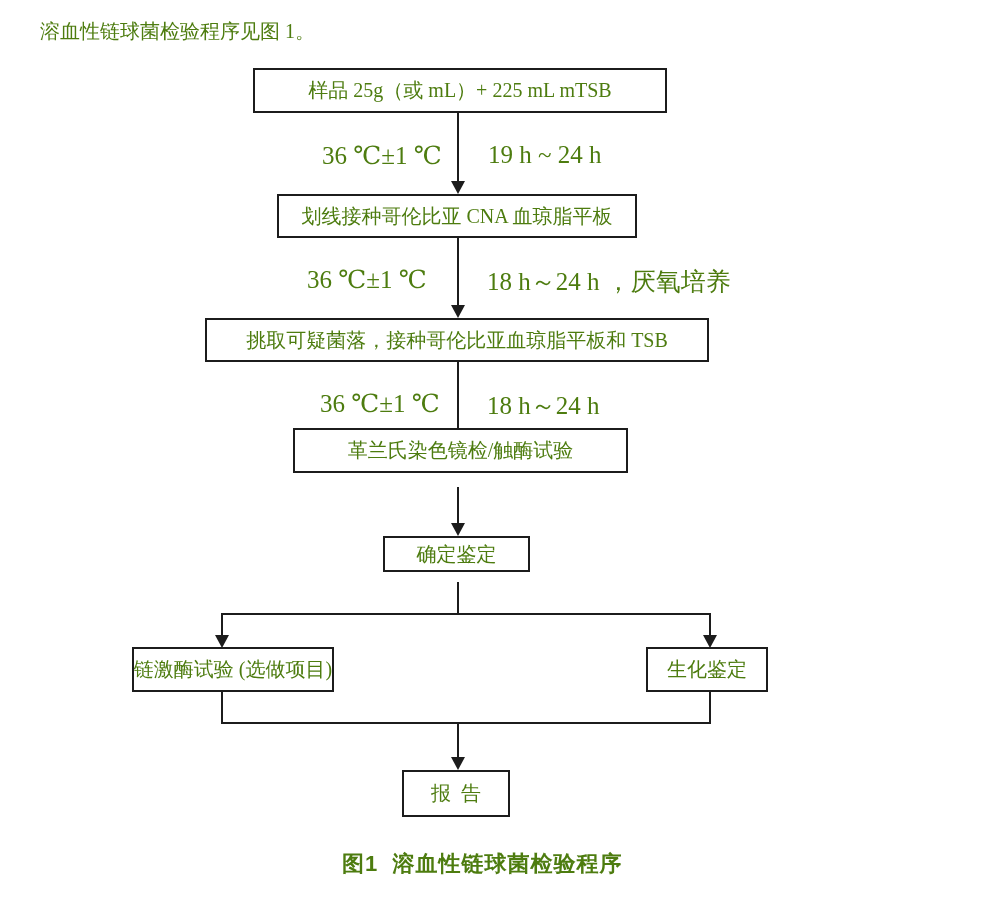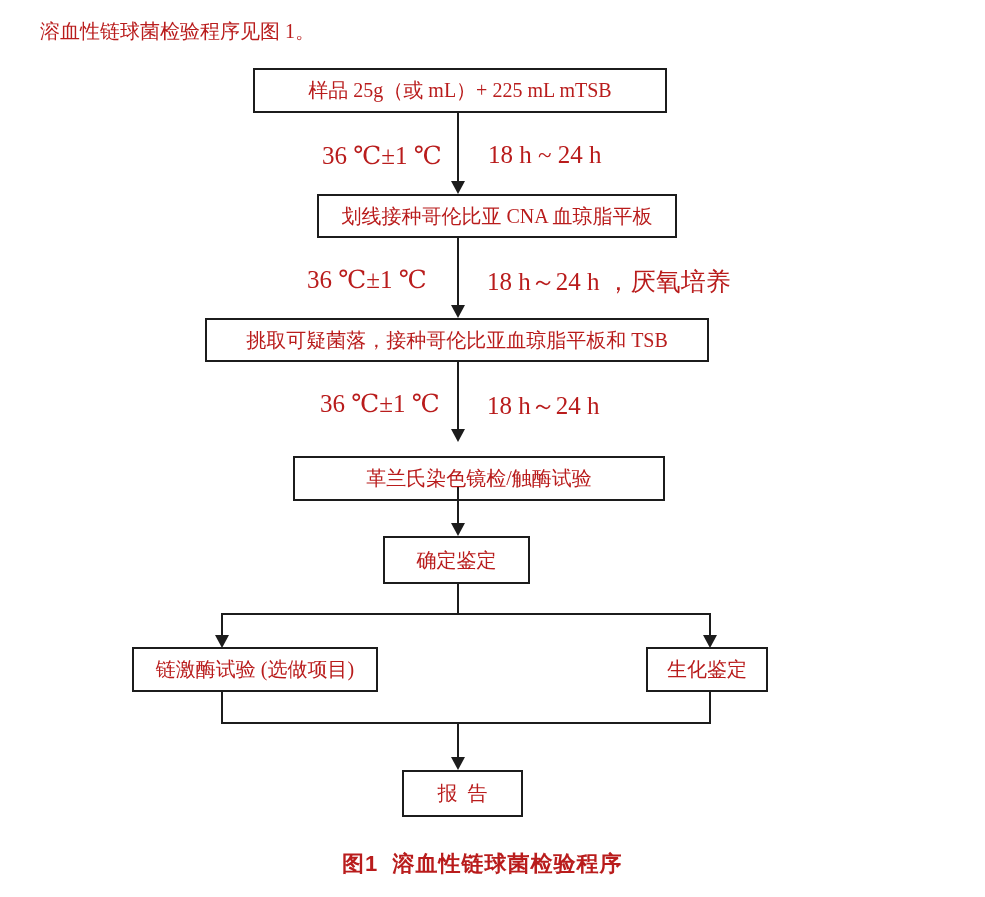--- a/index.html
+++ b/index.html
@@ -2,21 +2,21 @@
 <html><head>
 <meta charset="utf-8">
 <style>
   html, body { margin: 0; padding: 0; background: #ffffff; }
   .canvas {
     position: relative;
     width: 985px;
     height: 897px;
     background: #ffffff;
     font-family: "Liberation Serif", "DejaVu Serif", serif;
-    color: #b91c1c;
+    color: #4d7c0f;
     overflow: hidden;
   }
   .intro {
     position: absolute;
     font-size: 20px;
     white-space: pre;
   }
   .box {
     position: absolute;
     box-sizing: border-box;
@@ -56,57 +56,57 @@
 
 <div class="canvas">
 
   <div class="intro" style="left:40px; top:18px;">溶血性链球菌检验程序见图 1。</div>
 
   <div class="box" style="left:253px; top:68px; width:414px; height:45px;">样品 25g（或 mL）+ 225 mL mTSB</div>
 
   <div class="vline" style="left:457px; top:113px; height:68px;"></div>
   <div class="ahead" style="left:451px; top:181px;"></div>
   <div class="elabel" style="left:322px; top:141px;">36 ℃±1 ℃</div>
-  <div class="elabel" style="left:488px; top:141px;">18 h ~ 24 h</div>
+  <div class="elabel" style="left:488px; top:141px;">19 h ~ 24 h</div>
 
-  <div class="box" style="left:277px; top:194px; width:360px; height:44px;margin-left:40px;">划线接种哥伦比亚 CNA 血琼脂平板</div>
+  <div class="box" style="left:277px; top:194px; width:360px; height:44px;">划线接种哥伦比亚 CNA 血琼脂平板</div>
 
   <div class="vline" style="left:457px; top:238px; height:67px;"></div>
   <div class="ahead" style="left:451px; top:305px;"></div>
   <div class="elabel" style="left:307px; top:265px;">36 ℃±1 ℃</div>
   <div class="elabel" style="left:487px; top:265px;font-family:Liberation Serif, serif;">18 h～24 h ，厌氧培养</div>
 
   <div class="box" style="left:205px; top:318px; width:504px; height:44px;">挑取可疑菌落，接种哥伦比亚血琼脂平板和 TSB</div>
 
   <div class="vline" style="left:457px; top:362px; height:67px;"></div>
   <div class="ahead" style="left:451px; top:429px;"></div>
   <div class="elabel" style="left:320px; top:389px;">36 ℃±1 ℃</div>
   <div class="elabel" style="left:487px; top:389px;">18 h～24 h</div>
 
-  <div class="box" style="left:293px; top:456px; width:372px; height:45px;">革兰氏染色镜检/触酶试验</div>
+  <div class="box" style="left:293px; top:428px; width:335px; height:45px;">革兰氏染色镜检/触酶试验</div>
 
   <div class="vline" style="left:457px; top:487px; height:36px;"></div>
   <div class="ahead" style="left:451px; top:523px;"></div>
 
-  <div class="box" style="left:383px; top:536px; width:147px; height:48px;text-align:right;">确定鉴定</div>
+  <div class="box" style="left:383px; top:536px; width:147px; height:36px;text-align:right;">确定鉴定</div>
 
   <div class="vline" style="left:457px; top:582px; height:33px;"></div>
   <div class="hline" style="left:221px; top:613px; width:490px;"></div>
   <div class="vline" style="left:221px; top:613px; height:22px;"></div>
   <div class="ahead" style="left:215px; top:635px;"></div>
   <div class="vline" style="left:709px; top:613px; height:22px;"></div>
   <div class="ahead" style="left:703px; top:635px;"></div>
 
-  <div class="box" style="left:132px; top:647px; width:246px; height:45px;">链激酶试验 (选做项目)</div>
+  <div class="box" style="left:132px; top:647px; width:202px; height:45px;">链激酶试验 (选做项目)</div>
 
   <div class="box" style="left:646px; top:647px; width:122px; height:45px;">生化鉴定</div>
 
   <div class="vline" style="left:221px; top:692px; height:32px;"></div>
   <div class="vline" style="left:709px; top:692px; height:32px;"></div>
   <div class="hline" style="left:221px; top:722px; width:490px;"></div>
   <div class="vline" style="left:457px; top:722px; height:35px;"></div>
   <div class="ahead" style="left:451px; top:757px;"></div>
 
-  <div class="box" style="left:402px; top:770px; width:121px; height:47px;">报  告</div>
+  <div class="box" style="left:402px; top:770px; width:108px; height:47px;">报  告</div>
 
   <div class="caption" style="left:342px; top:849px;text-align:right;">图1  溶血性链球菌检验程序</div>
 
 </div>
 
 </body></html>

